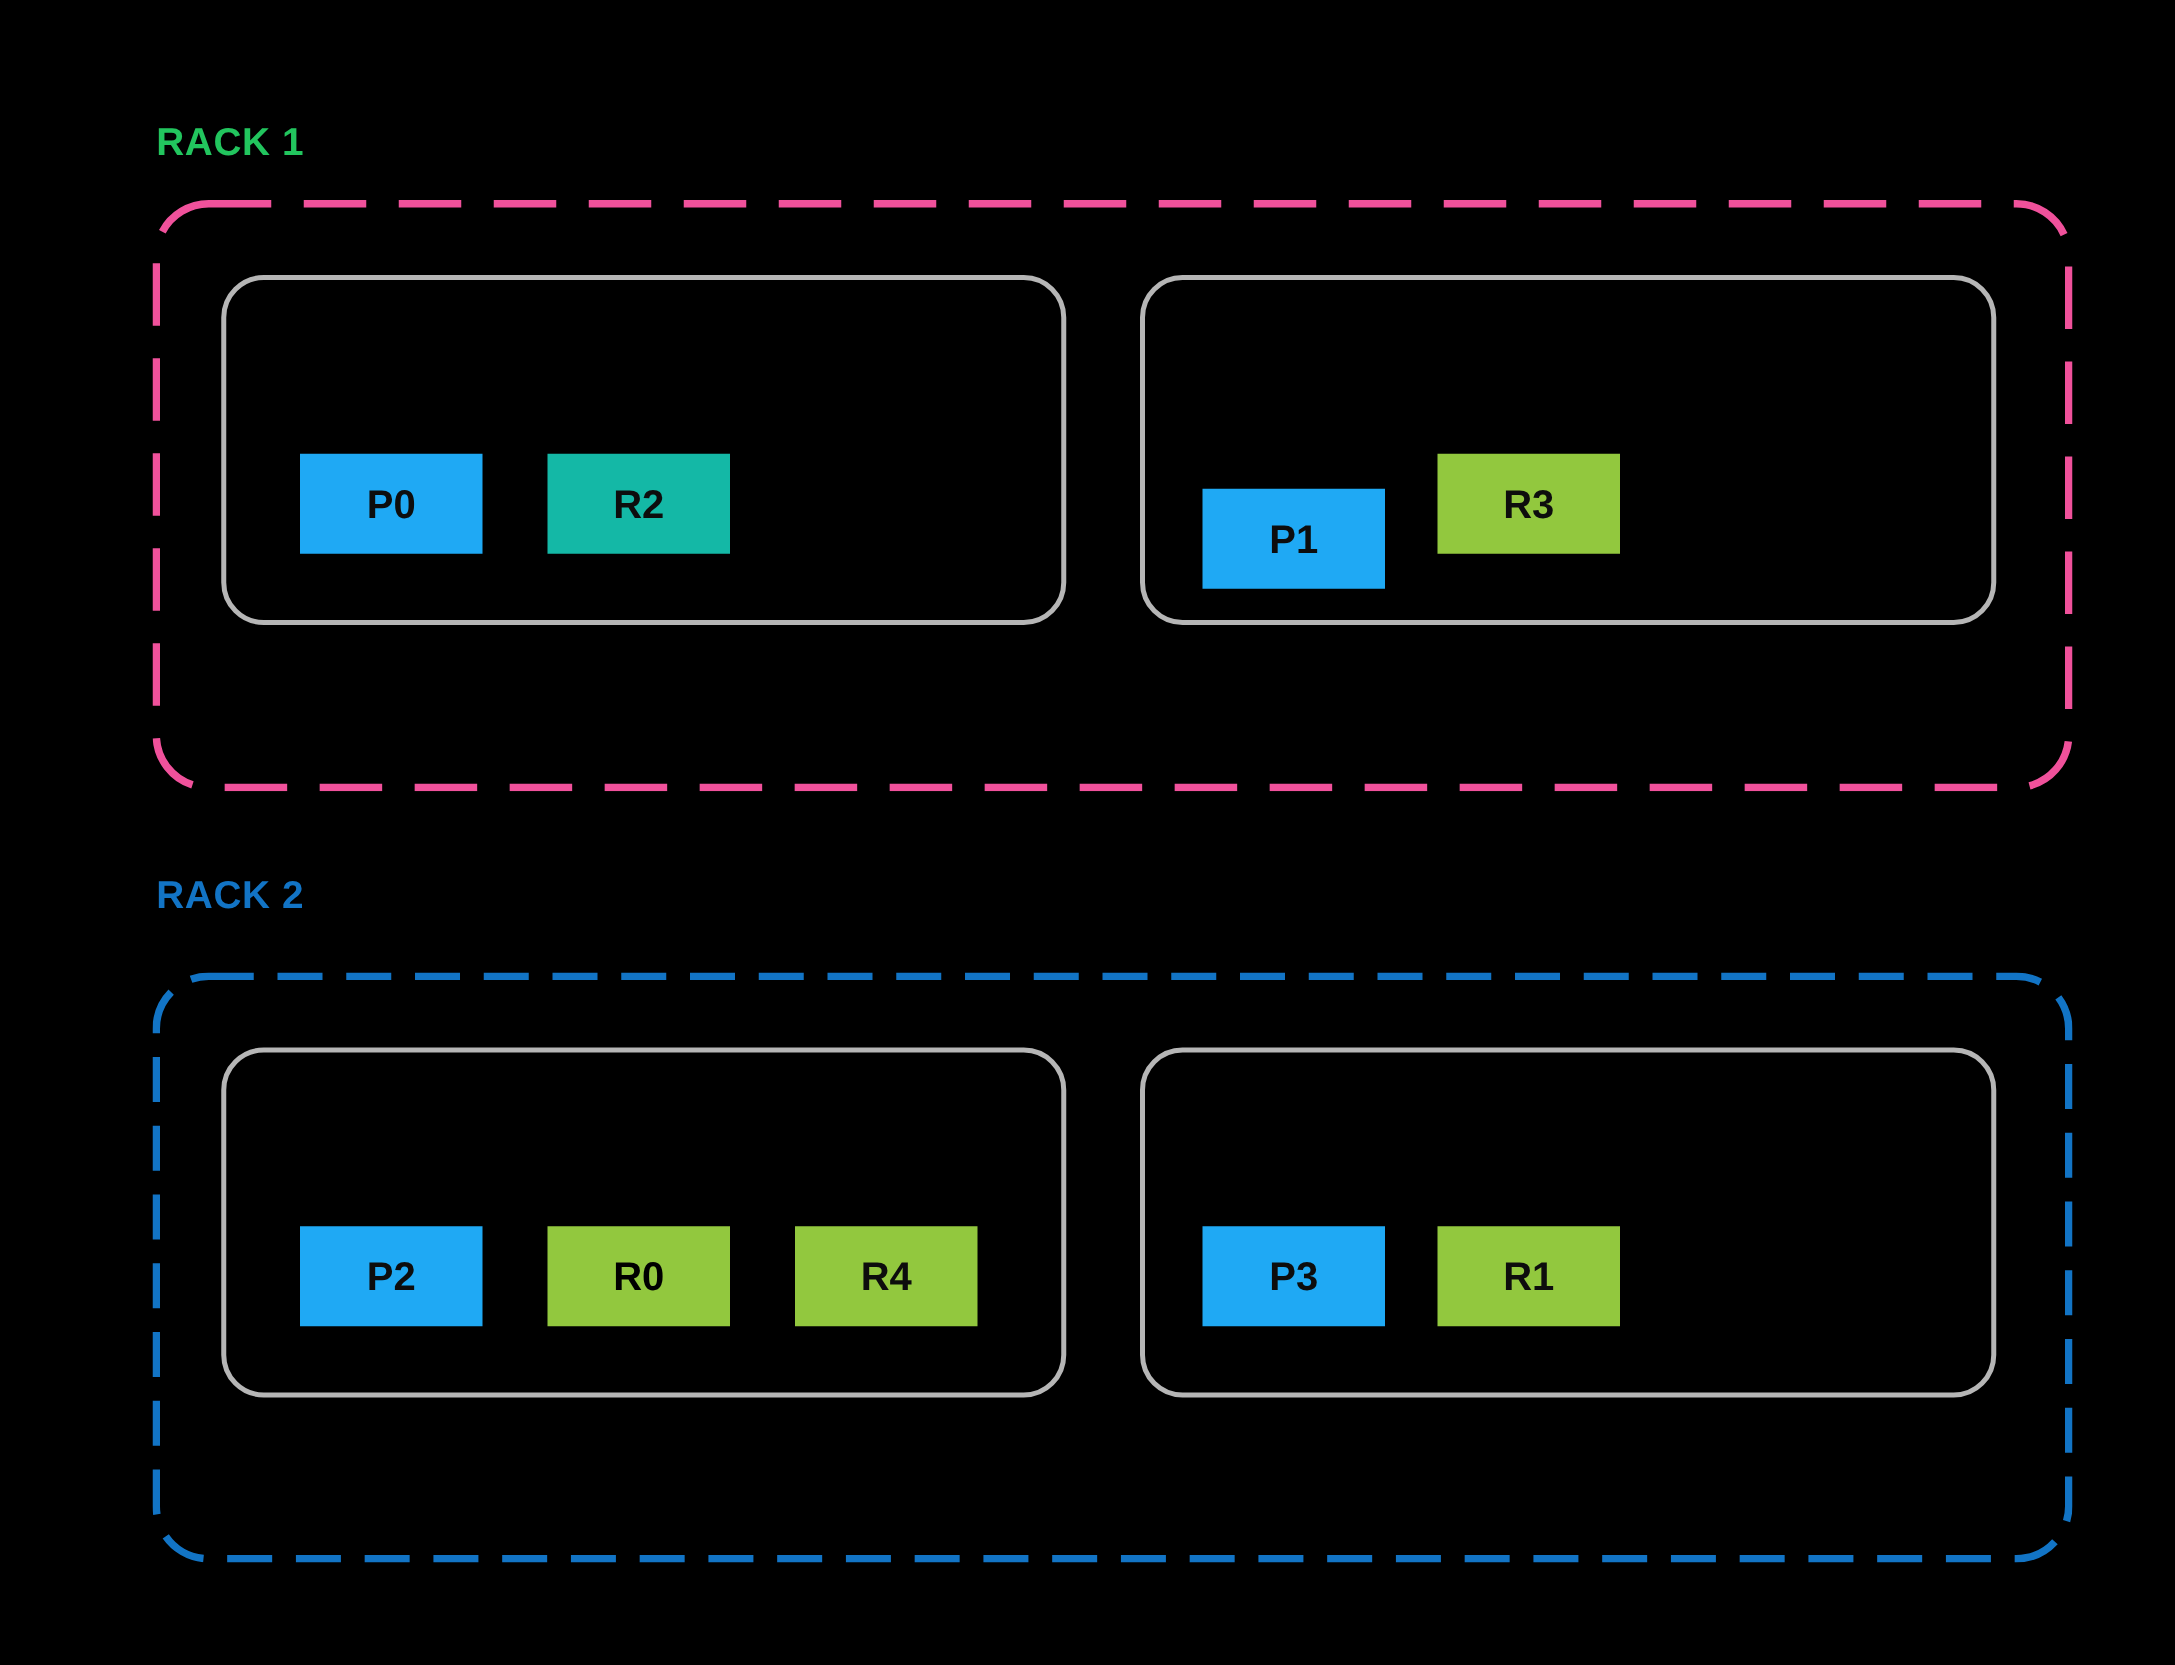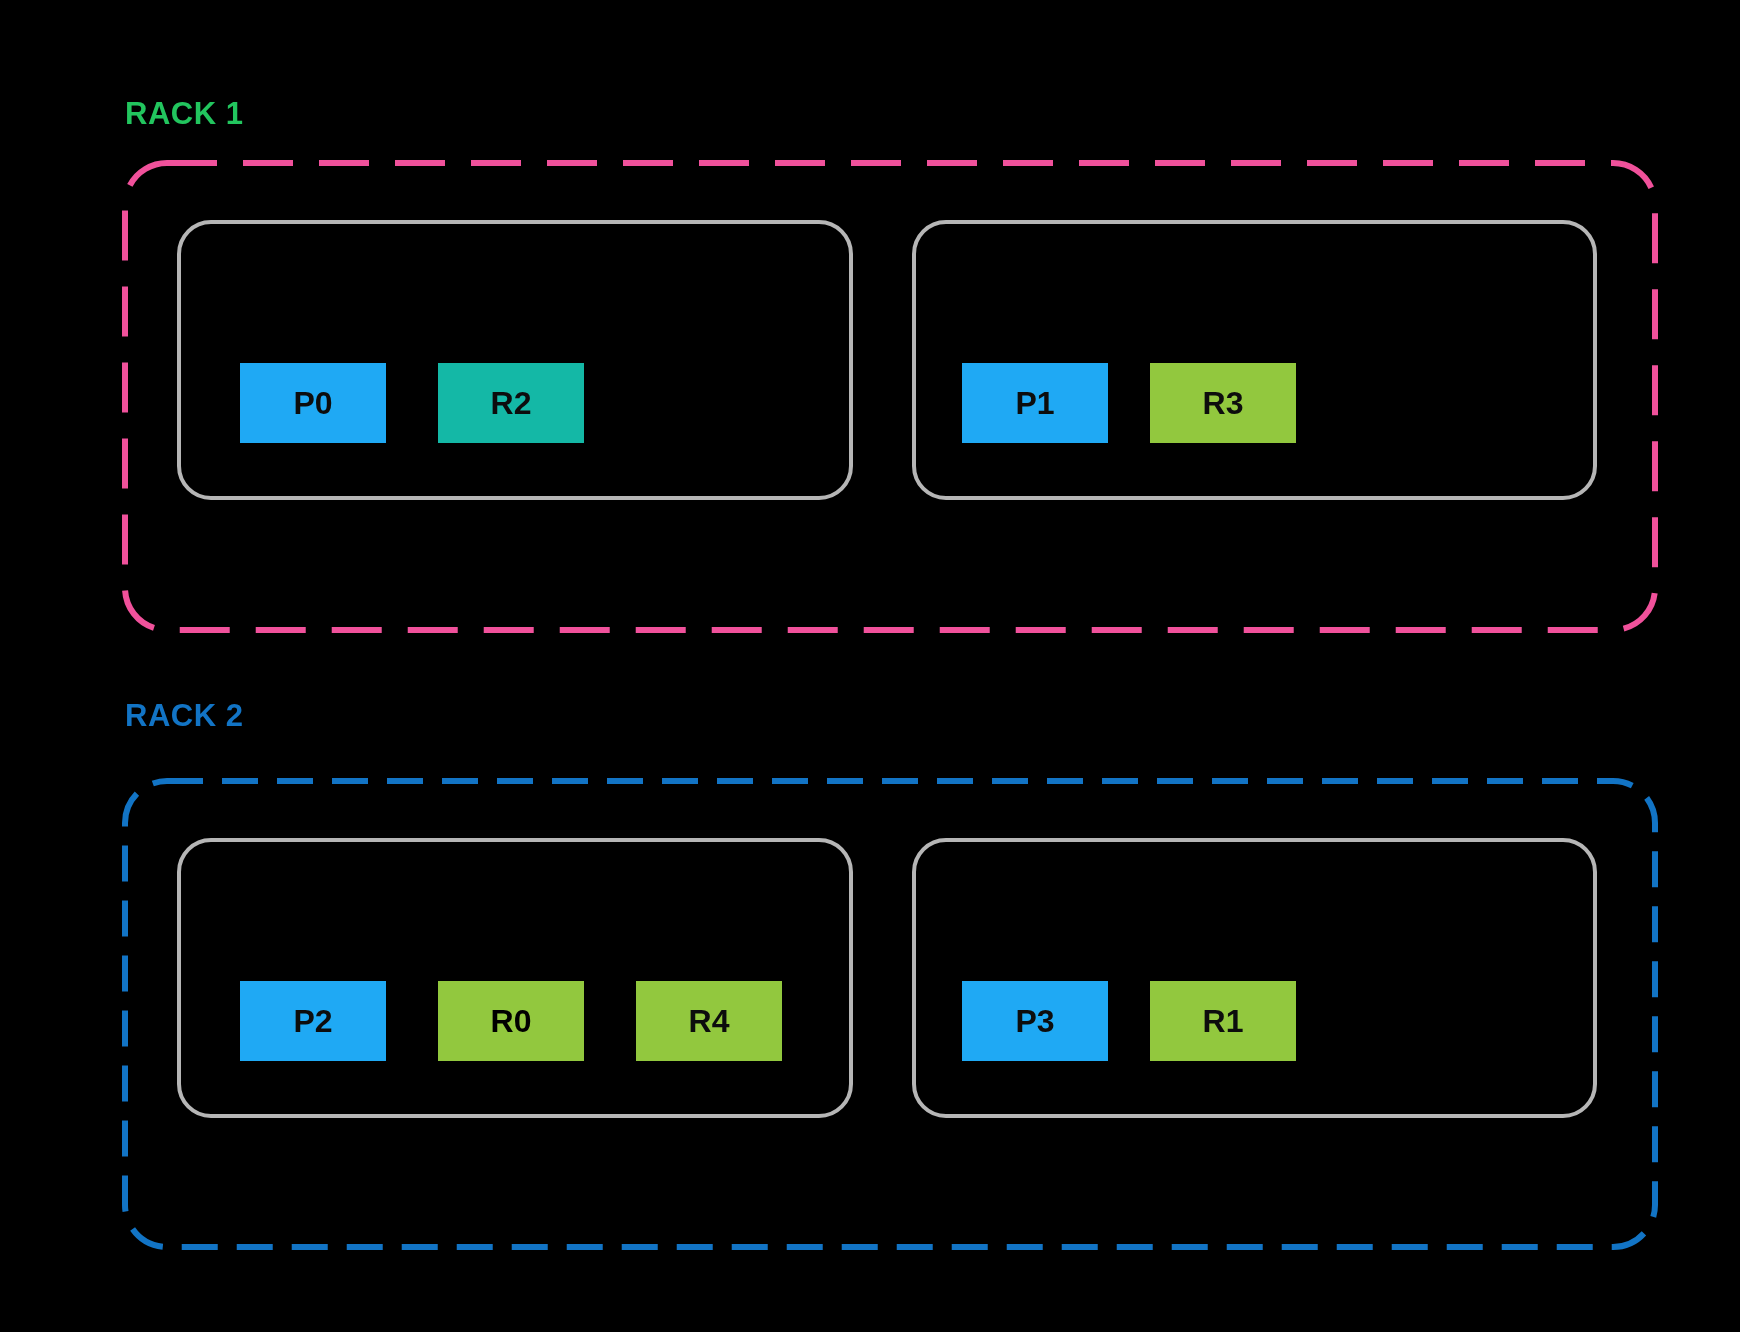--- a/index.html
+++ b/index.html
@@ -79,21 +79,21 @@
   <div class="rack-group" style="top: 160px; height: 473px;">
     <svg class="rack-border" width="1536" height="473">
       <rect x="3" y="3" width="1530" height="467" rx="42" fill="none" stroke-width="6" stroke-dasharray="50 26" stroke="#F0519B"></rect>
     </svg>
     <div>
         <div class="node node-0" style="border-color: rgb(182, 182, 182);">
           <div class="box" style="background: rgb(31, 169, 244); color: rgb(13, 13, 13);">P0</div>
           <div class="box" style="background: #14b8a6; color: rgb(13, 13, 13);">R2</div>
         </div>
         <div class="node node-1" style="border-color: rgb(182, 182, 182);">
-          <div class="box" style="background: rgb(31, 169, 244); color: rgb(13, 13, 13);">P1</div>
+          <div class="box" style="background: rgb(31, 169, 244); color: rgb(13, 13, 13); margin-top: 28px;">P1</div>
           <div class="box" style="background: rgb(146, 200, 62); color: rgb(13, 13, 13);">R3</div>
         </div>
       </div>
   </div>
 
   <div class="rack-label" style="top: 698px; color: rgb(18, 116, 197);">RACK 2</div>
 
   <div class="rack-group" style="top: 778px; height: 472px;">
     <svg class="rack-border" width="1536" height="472">
       <rect x="3" y="3" width="1530" height="466" rx="42" fill="none" stroke-width="6" stroke-dasharray="36 19" stroke="#1274C5"></rect>

